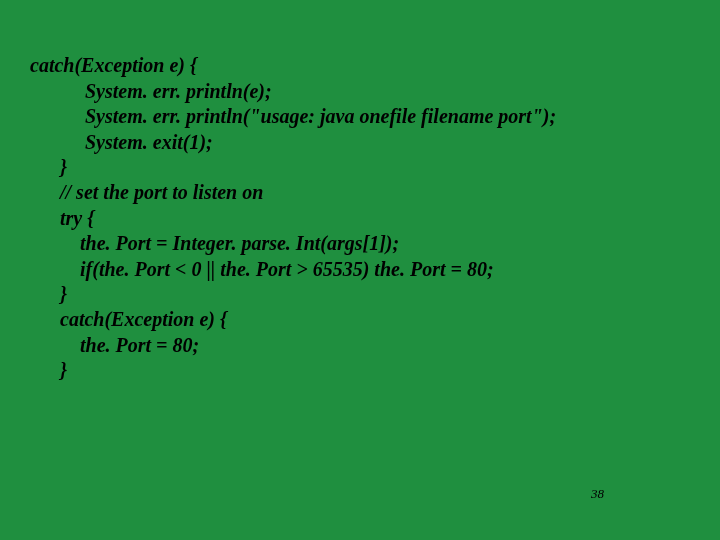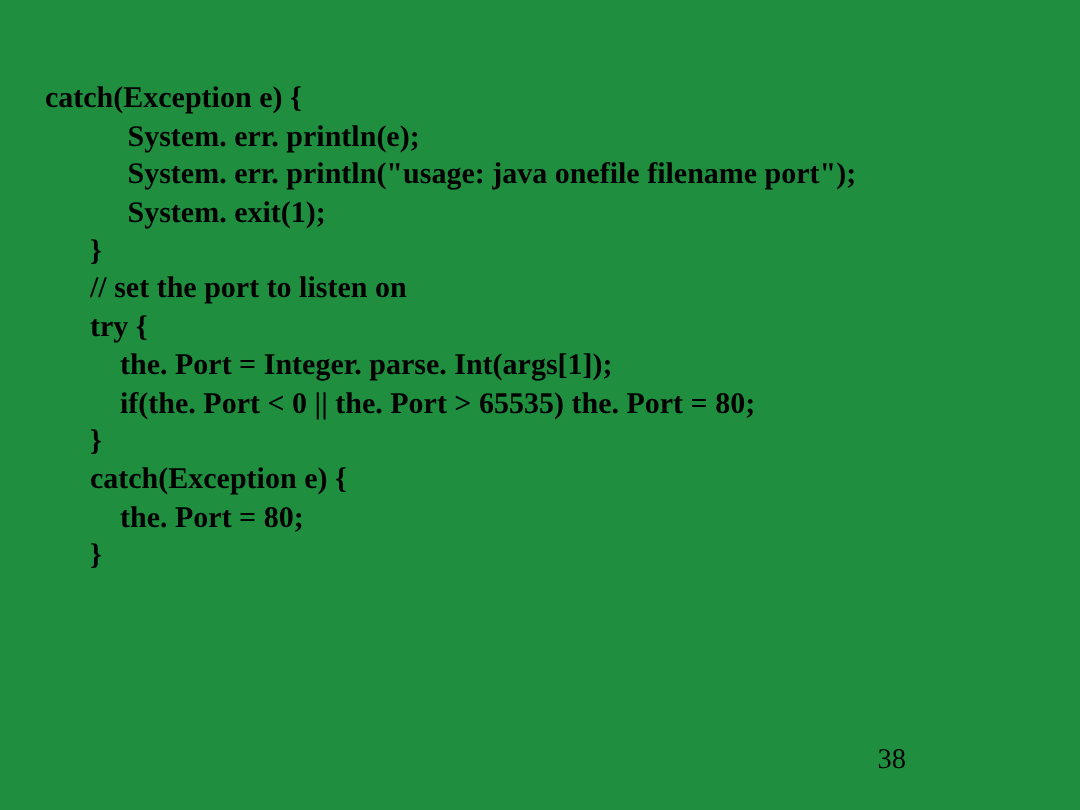--- a/index.html
+++ b/index.html
@@ -9,20 +9,21 @@
     height: 540px;
     background: #1f8f3f;
     font-family: "Times New Roman", Times, serif;
     overflow: hidden;
   }
   .slide {
     position: relative;
     width: 644px;
     height: 540px;
     box-sizing: border-box;
+    font-style: italic;
   }
   .code-block {
     position: absolute;
     top: 28px;
     left: 30px;
     width: 660px;
     color: #000;
     font-weight: bold;
     font-size: 20px;
     line-height: 1.27;
@@ -32,24 +33,24 @@
     position: absolute;
     bottom: 22px;
     left: 0;
     width: 720px;
     text-align: center;
     color: #000;
     font-size: 16px;
   }
   .footer-right {
     position: absolute;
-    bottom: 22px;
+    bottom: 38px;
     right: 40px;
     color: #000;
-    font-size: 19px;
+    font-size: 13px;
   }
 </style>
 </head>
 <body>
 
 <div class="slide">
 
   <div class="code-block">
 <span>catch(Exception e) {</span>
 <span>           System. err. println(e);</span>

